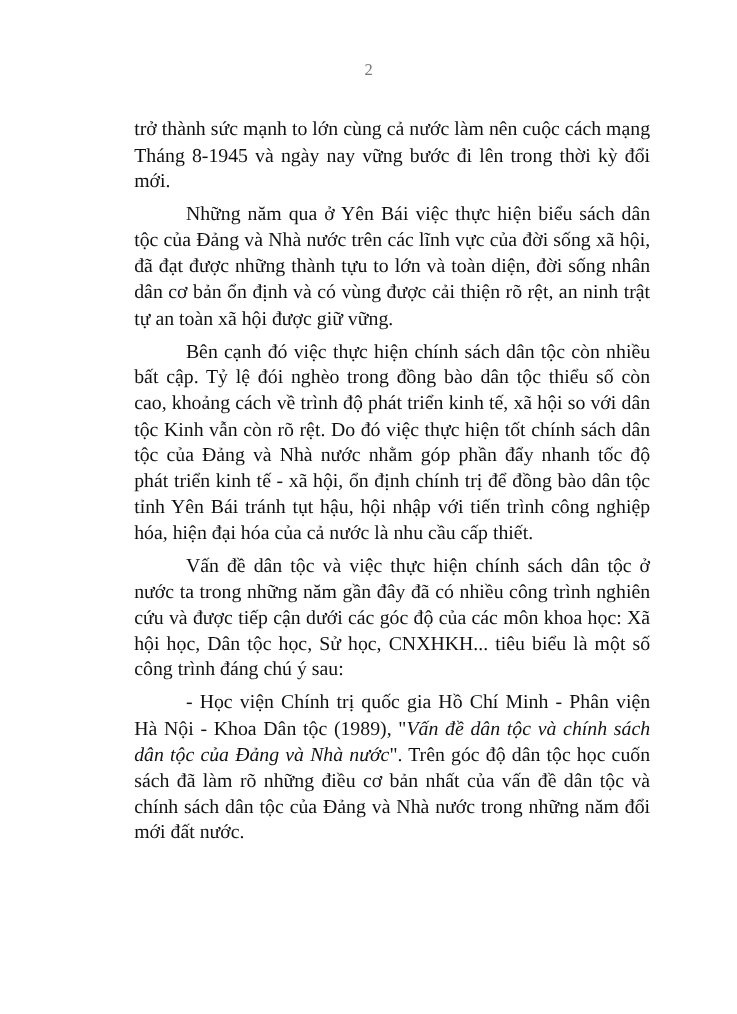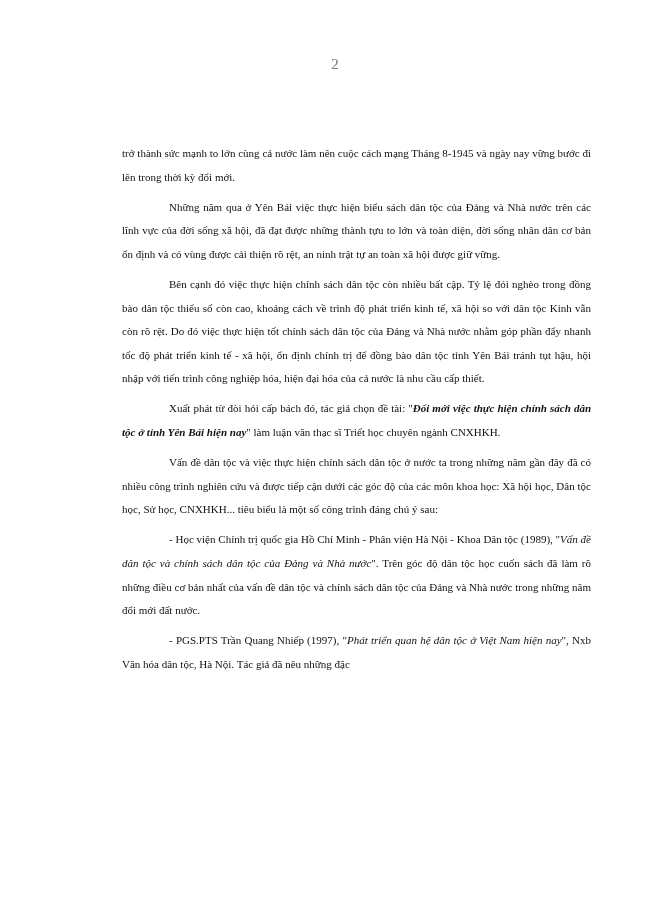--- a/index.html
+++ b/index.html
@@ -8,36 +8,34 @@
       position: absolute; left: 0; top: 0; width: 670px; height: 922px; background: #fff;
       font-family: "Liberation Serif", "DejaVu Serif", serif;
       color: #111;
     }
     .page-number {
       position: absolute; top: 56px; left: 0; width: 670px; text-align: center;
       font-size: 15px; color: #777;
     }
     .body {
       position: absolute; left: 122px; top: 106px; width: 469px;
-      font-size: 11px; line-height: 23.6px; text-align: justify; margin-top: 36px;
+      font-size: 18px; line-height: 23.6px; text-align: justify;
     }
     .body p { margin: 0 0 6.5px 0; }
     .indent { text-indent: 47px; }
     .heading { font-weight: bold; text-indent: 47px; margin-top: 2px !important; margin-bottom: 8px !important; }
     .bi { font-weight: bold; font-style: italic; }
     .it { font-style: italic; }
   </style>
 </head>
 <body>
 
 <div class="page">
   <div class="page-number">2</div>
 
   <div class="body">
     <p>trở thành sức mạnh to lớn cùng cả nước làm  nên cuộc cách mạng Tháng 8-1945 và ngày nay vững bước đi lên trong thời kỳ đổi mới.</p>
     <p class="indent">Những năm qua ở Yên Bái việc thực hiện biểu sách dân tộc của Đảng và Nhà nước trên các lĩnh vực của đời sống xã hội, đã đạt được những thành tựu to lớn và toàn diện, đời sống nhân dân cơ bản ổn định và có vùng được cải thiện rõ rệt, an ninh trật tự an toàn xã hội được giữ vững.</p>
     <p class="indent">Bên cạnh đó việc thực hiện chính sách dân tộc còn nhiều bất cập. Tỷ lệ đói nghèo trong đồng bào dân tộc thiểu số còn cao, khoảng cách về trình độ phát triển kinh tế, xã hội so với dân tộc Kinh vẫn còn rõ rệt. Do đó việc thực hiện tốt chính sách dân tộc của Đảng và Nhà nước nhằm góp phần đẩy nhanh tốc độ phát triển kinh tế - xã hội, ổn định chính trị để đồng bào dân tộc tỉnh Yên Bái tránh tụt hậu, hội nhập với tiến trình công nghiệp hóa, hiện đại hóa của cả nước là nhu cầu cấp thiết.</p>
-    <p class="indent"><span>Xuất phát từ đòi hỏi cấp bách đó, tác giả chọn đề tài: "</span><span class="bi">Đổi mới việc thực hiện chính sách dân tộc ở tỉnh Yên Bái hiện nay</span><span>" làm luận văn thạc sĩ Triết học chuyên ngành CNXHKH.</span></p>
     <p class="indent">Vấn đề dân tộc và việc thực hiện chính sách dân tộc ở nước ta trong những năm gần đây đã có nhiều công trình nghiên cứu và được tiếp cận dưới các góc độ của các môn khoa học: Xã hội học, Dân tộc học, Sử học, CNXHKH... tiêu biểu là một số công trình đáng chú ý sau:</p>
     <p class="indent"><span>- Học viện Chính trị quốc gia Hồ Chí Minh - Phân viện Hà Nội - Khoa Dân tộc (1989), "</span><span class="it">Vấn đề dân tộc và chính sách dân tộc của Đảng và Nhà nước</span><span>". Trên góc độ dân tộc học cuốn sách đã làm rõ những điều cơ bản nhất của vấn đề dân tộc và chính sách dân tộc của Đảng và Nhà nước trong những năm đổi mới đất nước.</span></p>
-    <p class="indent"><span>- PGS.PTS Trần Quang Nhiếp (1997), "</span><span class="it">Phát triển quan hệ dân tộc ở Việt Nam hiện nay</span><span>", Nxb Văn hóa dân tộc, Hà Nội. Tác giả đã nêu những đặc</span></p>
   </div>
 </div>
 
 </body></html>

